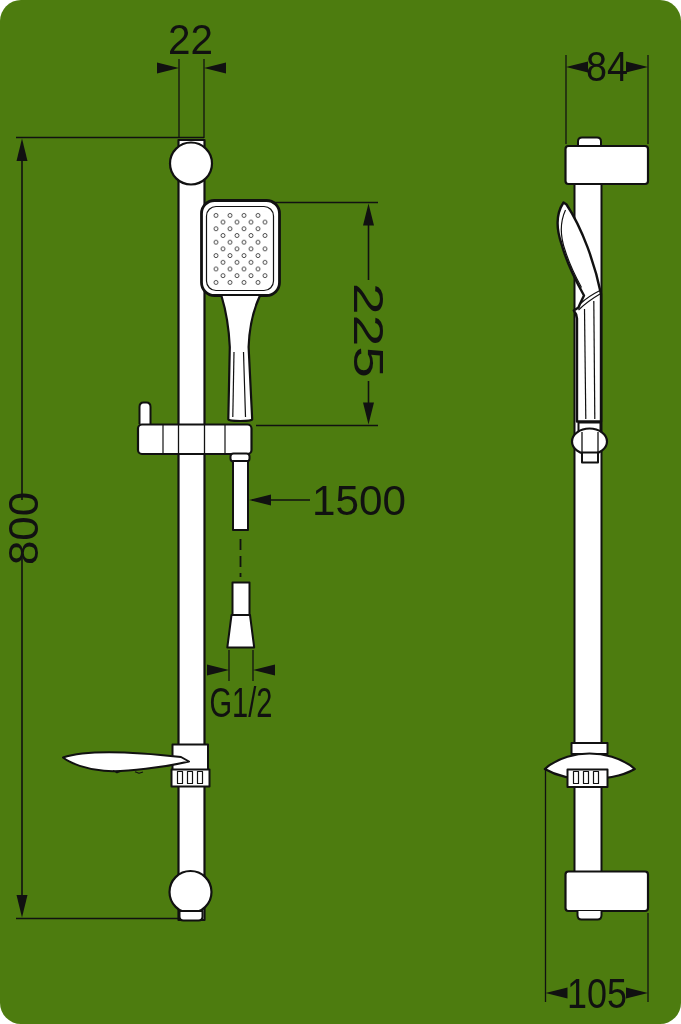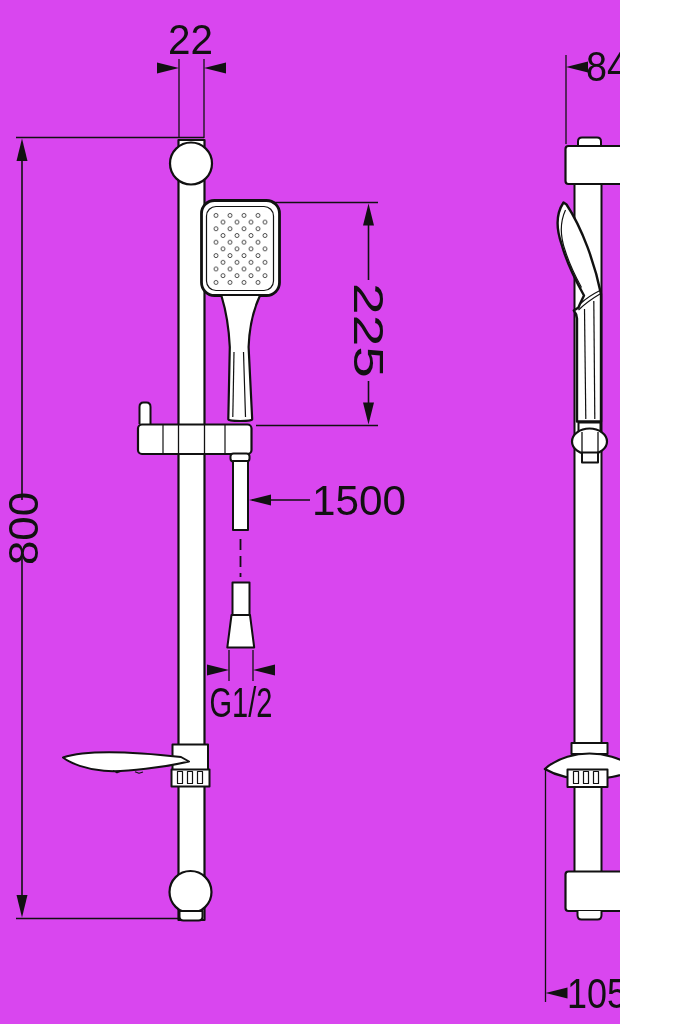--- a/index.html
+++ b/index.html
@@ -1,16 +1,16 @@
 <!DOCTYPE html>
 <html><head>
 <meta charset="utf-8">
 <style>
   html,body{margin:0;padding:0;background:#fff;}
-  .page{position:relative;width:620px;height:1024px;background:#d946ef;overflow:hidden;}
+  .page{position:relative;width:681px;height:1024px;background:#4d7c0f;overflow:hidden;border-radius:21px;}
   svg{display:block;}
   svg text{font-family:"Liberation Sans","DejaVu Sans",sans-serif;font-size:42px;fill:#111;}
   .o{fill:#fff;stroke:#111;stroke-width:2.2;stroke-linejoin:round;}
   .o2{fill:#fff;stroke:#111;stroke-width:2;stroke-linejoin:round;}
   .o3{fill:#fff;stroke:#111;stroke-width:2.8;stroke-linejoin:round;}
   .thin{fill:none;stroke:#111;stroke-width:1.2;stroke-linejoin:round;}
   .dim{fill:none;stroke:#111;stroke-width:1.6;}
   .ext{fill:none;stroke:#111;stroke-width:1.3;}
   .arw{fill:#111;stroke:none;}
 </style>

